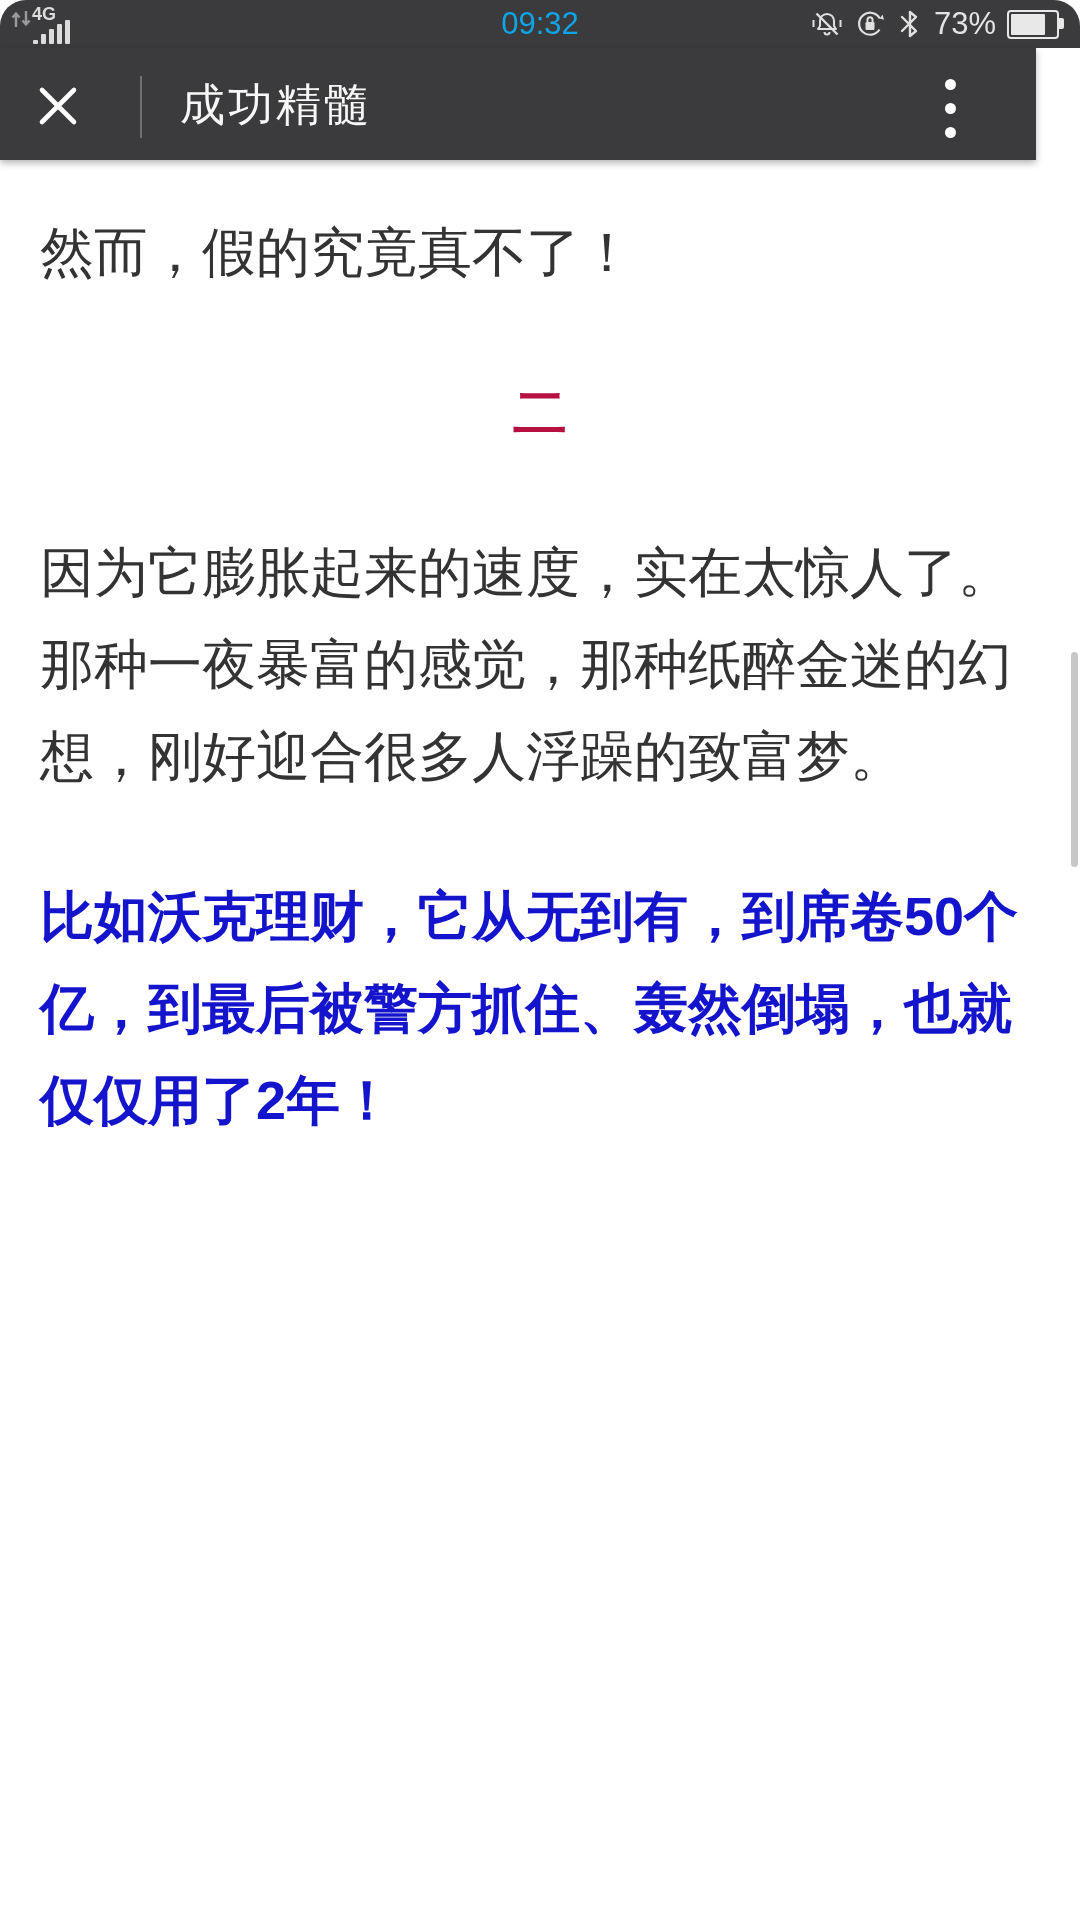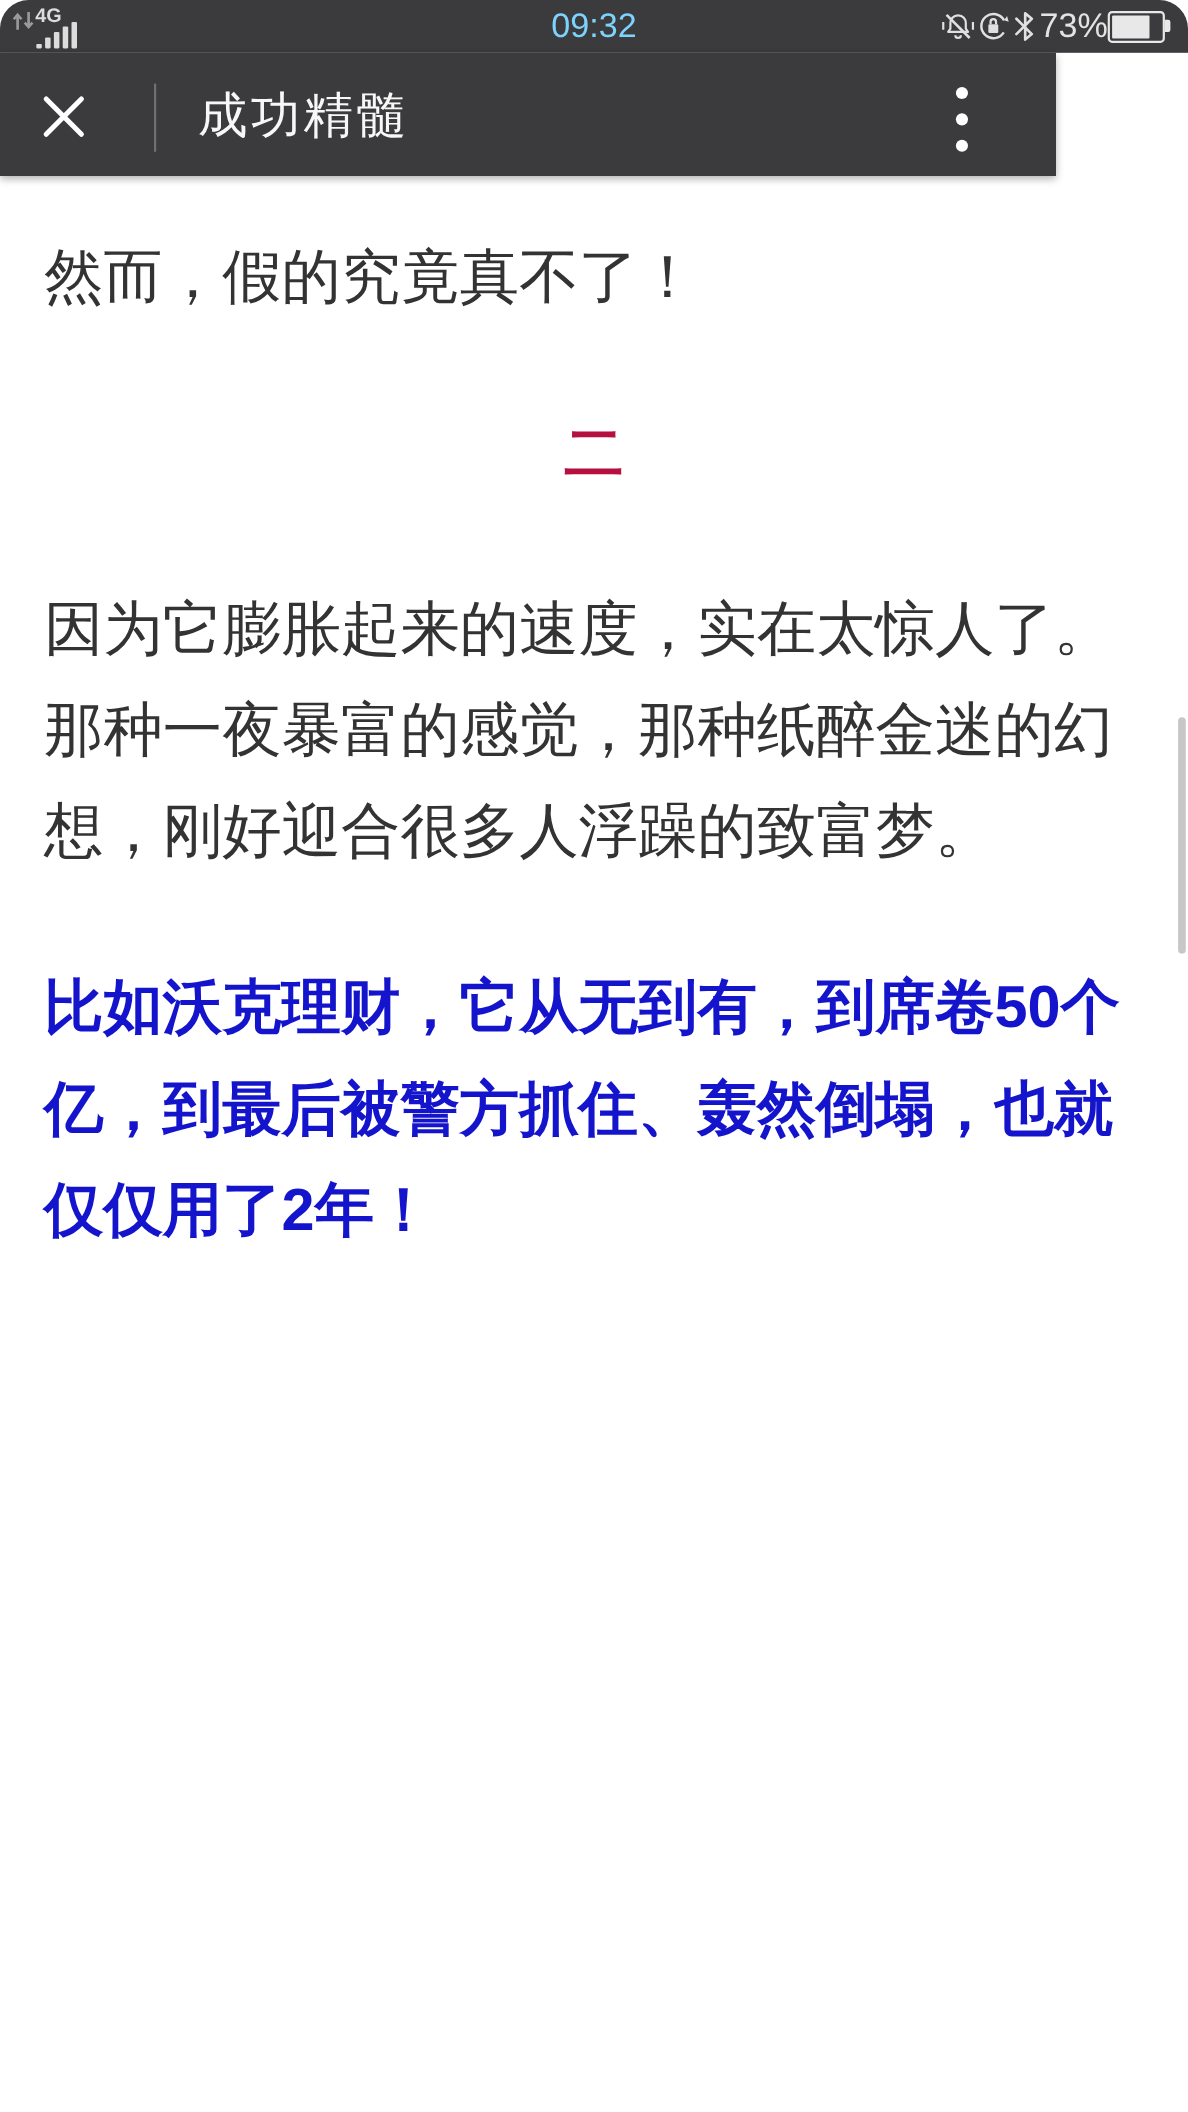--- a/index.html
+++ b/index.html
@@ -10,29 +10,29 @@
   
   .status-bar{
     position:absolute;top:0;left:0;width:1080px;height:48px;
     background:#3b3b3d;color:#e3e3e3;
   }
   .sb-arrows{position:absolute;left:10px;top:7px;}
   .sb-nettype{position:absolute;left:32px;top:4px;font-size:18px;font-weight:bold;color:#dcdcdc;}
   .sb-bars{position:absolute;left:33px;top:20px;display:flex;align-items:flex-end;gap:3px;height:24px;}
   .sb-bars i{display:block;width:5px;background:#dcdcdc;border-radius:1px;}
   .sb-speed{position:absolute;left:80px;top:6px;font-size:31px;color:#e3e3e3;margin-top:46px;}
-  .sb-time{position:absolute;left:50%;transform:translateX(-50%);top:6px;font-size:31px;color:#7dd3fc;}
-  .sb-right{position:absolute;right:16px;top:0;height:48px;display:flex;align-items:center;}
+  .sb-time{position:absolute;left:50%;transform:translateX(-50%);top:6px;font-size:31px;color:#0ea5e9;}
+  .sb-right{position:absolute;right:16px;top:0;height:48px;display:flex;align-items:center;gap:11px;}
   .sb-batt-pct{font-size:31px;color:#e3e3e3;}
   .battery{position:relative;width:48px;height:25px;border:2px solid #e8e8e8;border-radius:4px;margin-right:5px;}
   .battery .fill{position:absolute;left:2px;top:2px;bottom:2px;width:70%;background:#e8e8e8;border-radius:1px;}
   .battery .nub{position:absolute;right:-7px;top:6px;width:5px;height:11px;background:#e8e8e8;border-radius:0 2px 2px 0;}
   
   .app-header{
-    position:absolute;top:48px;left:0;width:960px;height:112px;
+    position:absolute;top:48px;left:0;width:1036px;height:112px;
     background:#3b3b3d;box-shadow:0 3px 7px rgba(0,0,0,0.30);
   }
   .close-btn{position:absolute;left:32px;top:32px;width:52px;height:52px;display:flex;align-items:center;justify-content:center;cursor:pointer;background:none;border:none;padding:0;}
   .hdr-divider{position:absolute;left:140px;top:28px;width:2px;height:62px;background:#707072;}
   .hdr-title{position:absolute;left:180px;top:27px;font-size:45px;color:#f7f7f7;letter-spacing:3px;}
   .menu-btn{position:absolute;right:62px;top:24px;width:48px;height:72px;display:flex;flex-direction:column;align-items:center;justify-content:center;gap:13px;cursor:pointer;background:none;border:none;padding:0;}
   .menu-btn i{display:block;width:11px;height:11px;border-radius:50%;background:#ffffff;}
   
   .content{position:absolute;top:160px;left:0;width:1080px;padding:46px 40px 0;box-sizing:border-box;}
   .para{font-size:54px;line-height:92px;color:#333333;margin:0 0 68px;}

